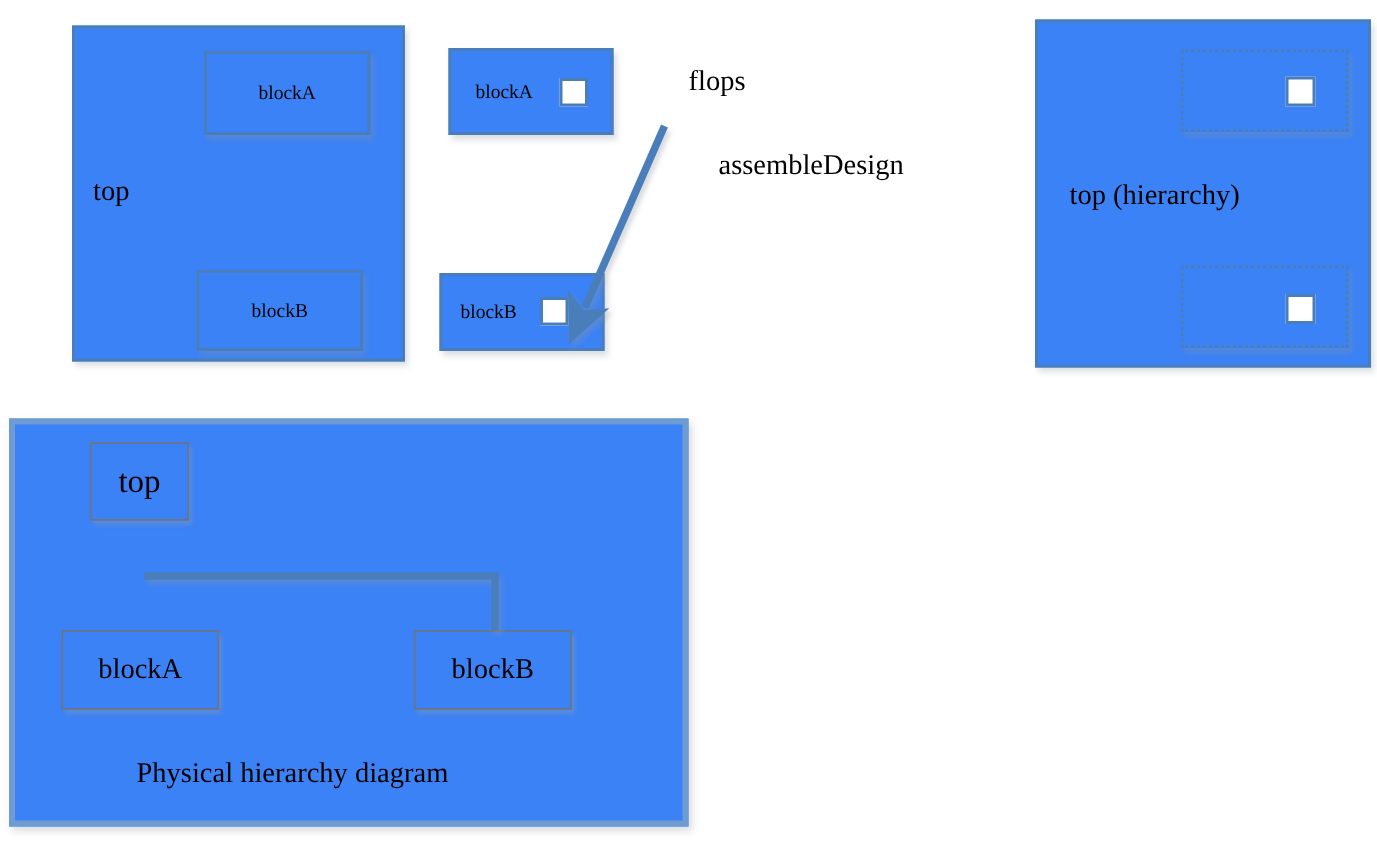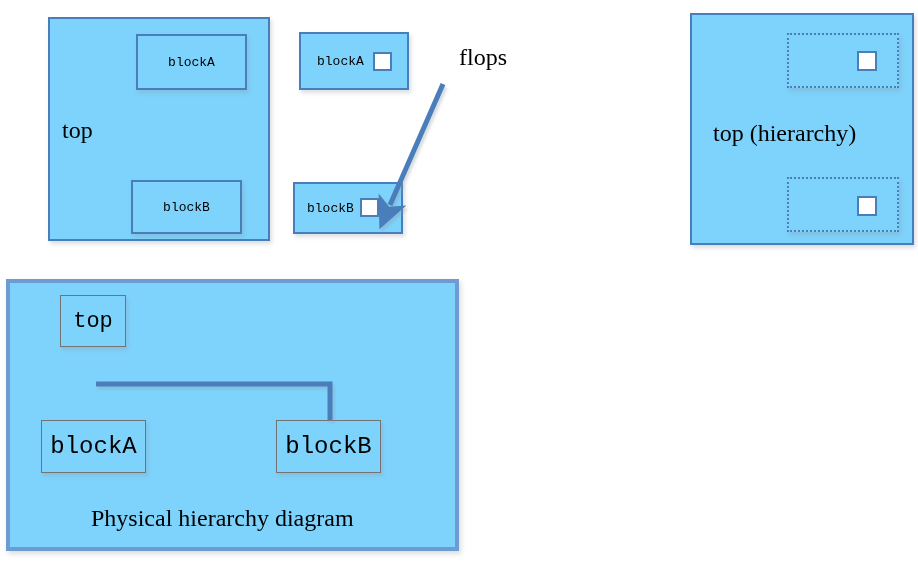--- a/index.html
+++ b/index.html
@@ -17,22 +17,21 @@
   }
   .stage {
     position: absolute;
     left: 0; top: 0;
     width: 918px;
     height: 561px;
   }
   .box {
     position: absolute;
     box-sizing: border-box;
-    background: #7dd3fc;
-    font-family: Liberation Mono, monospace;
+    background: #3b82f6;
   }
   
   .blue-box {
     border: 2px solid #4a7ebb;
     box-shadow: 2px 3px 4px rgba(140,150,160,0.30);
   }
   .dotted-box {
     border: 2px dotted #4a7ebb;
     box-shadow: 2px 3px 4px rgba(140,150,160,0.30);
   }
@@ -67,21 +66,21 @@
   svg.overlay {
     position: absolute;
     left: 0; top: 0;
     width: 918px;
     height: 561px;
     overflow: visible;
     pointer-events: none;
   }
   .txt-small { font-size: 13px; }
   .txt-lg    { font-size: 22px; }
-  .txt-xl    { font-size: 24px; }
+  .txt-xl    { font-size: 19px; }
 </style>
 </head>
 <body>
 
 <div class="stage">
 
   <div class="box blue-box" style="left:48px; top:17px; width:222px; height:224px;">
   </div>
   <div class="label txt-xl" style="left:62px; top:118px;">top</div>
 
@@ -110,20 +109,21 @@
   <div class="box dotted-box" style="left:787px; top:33px; width:112px; height:55px;">
     <div class="flop" style="left:68px; top:16px; width:20px; height:20px;"></div>
   </div>
 
   <div class="box dotted-box" style="left:787px; top:177px; width:112px; height:55px;">
     <div class="flop" style="left:68px; top:17px; width:20px; height:20px;"></div>
   </div>
 
   <div class="label txt-xl" style="left:459px; top:45px;">flops</div>
 
+  <div class="label txt-xl" style="left:479px; top:101px;">assembleDesign</div>
 
   <div class="box panel-thick" style="left:6px; top:279px; width:453px; height:272px;">
   </div>
 
   <div class="box gray-box" style="left:60px; top:295px; width:66px; height:52px;">
     <div class="centered-text txt-lg">top</div>
   </div>
 
   <div class="box gray-box" style="left:41px; top:420px; width:105px; height:53px;">
     <div class="centered-text txt-xl">blockA</div>

